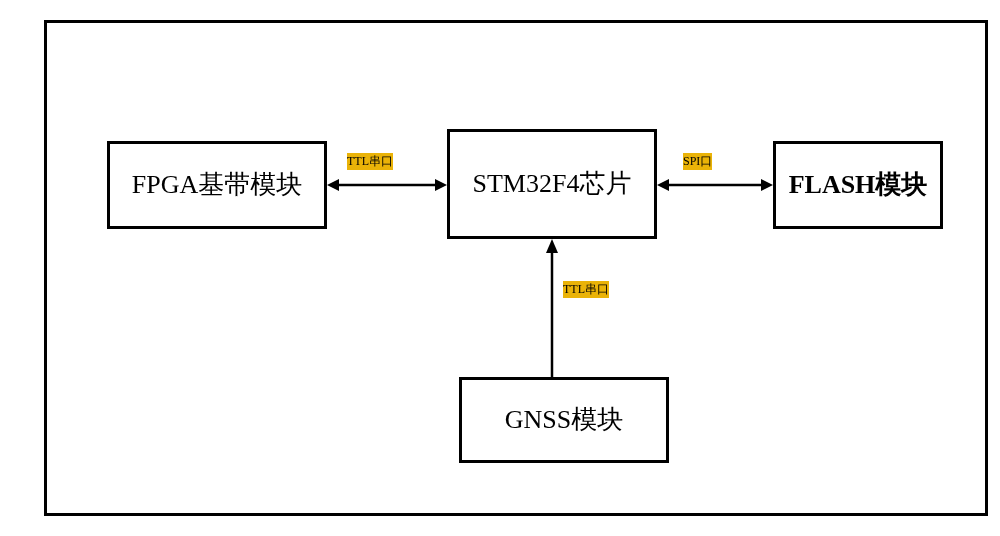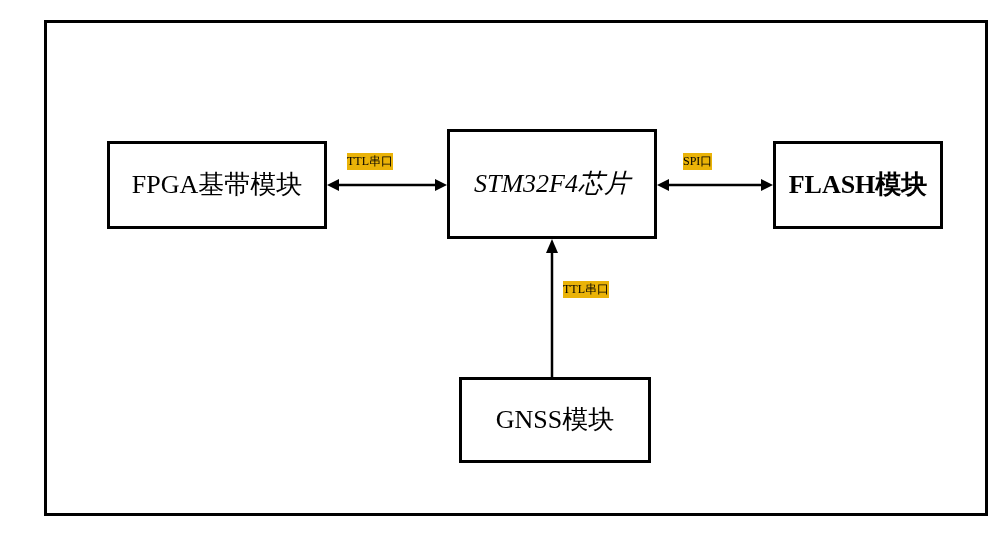--- a/index.html
+++ b/index.html
@@ -45,31 +45,31 @@
 </style>
 </head>
 <body>
 
 <div class="outer">
 
   <div class="box" style="left:60px; top:118px; width:220px; height:88px;">
     <span>FPGA基带模块</span>
   </div>
 
-  <div class="box" style="left:400px; top:106px; width:210px; height:110px;font-style:italic;">
+  <div class="box" style="left:400px; top:106px; width:210px; height:110px;">
     <div>
       <div>STM32F4芯片</div>
     </div>
   </div>
 
   <div class="box" style="left:726px; top:118px; width:170px; height:88px;font-weight:bold;">
     <span>FLASH模块</span>
   </div>
 
-  <div class="box" style="left:412px; top:354px; width:192px; height:86px;">
+  <div class="box" style="left:412px; top:354px; width:210px; height:86px;">
     <span>GNSS模块</span>
   </div>
 
   <svg class="arrow" style="left:280px; top:152px; width:120px; height:20px;">
     <line x1="10" y1="10" x2="110" y2="10" stroke="#000" stroke-width="2.5"></line>
     <polygon points="0,10 12,4 12,16" fill="#000"></polygon>
     <polygon points="120,10 108,4 108,16" fill="#000"></polygon>
   </svg>
   <div class="label" style="left:300px; top:130px;">TTL串口</div>
 

